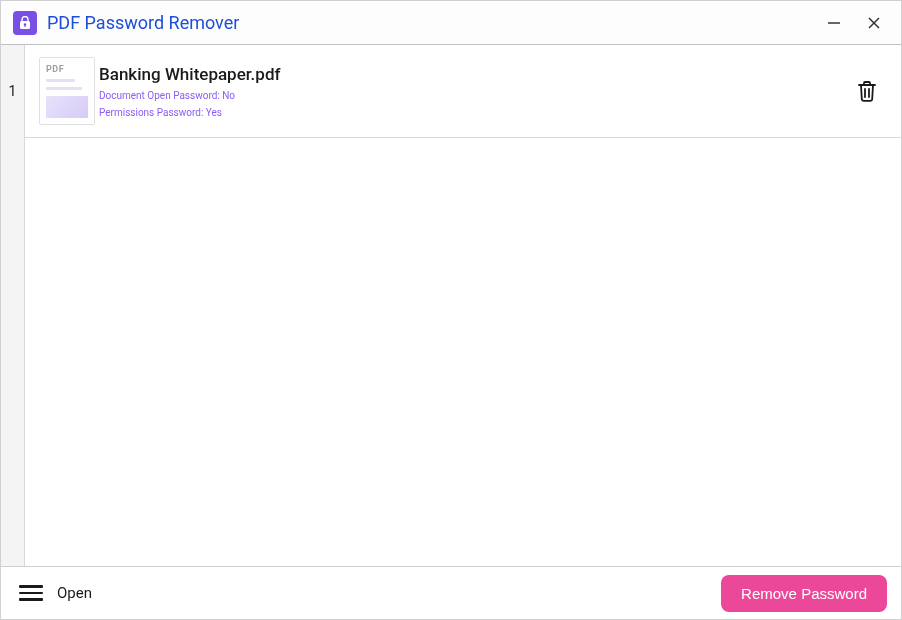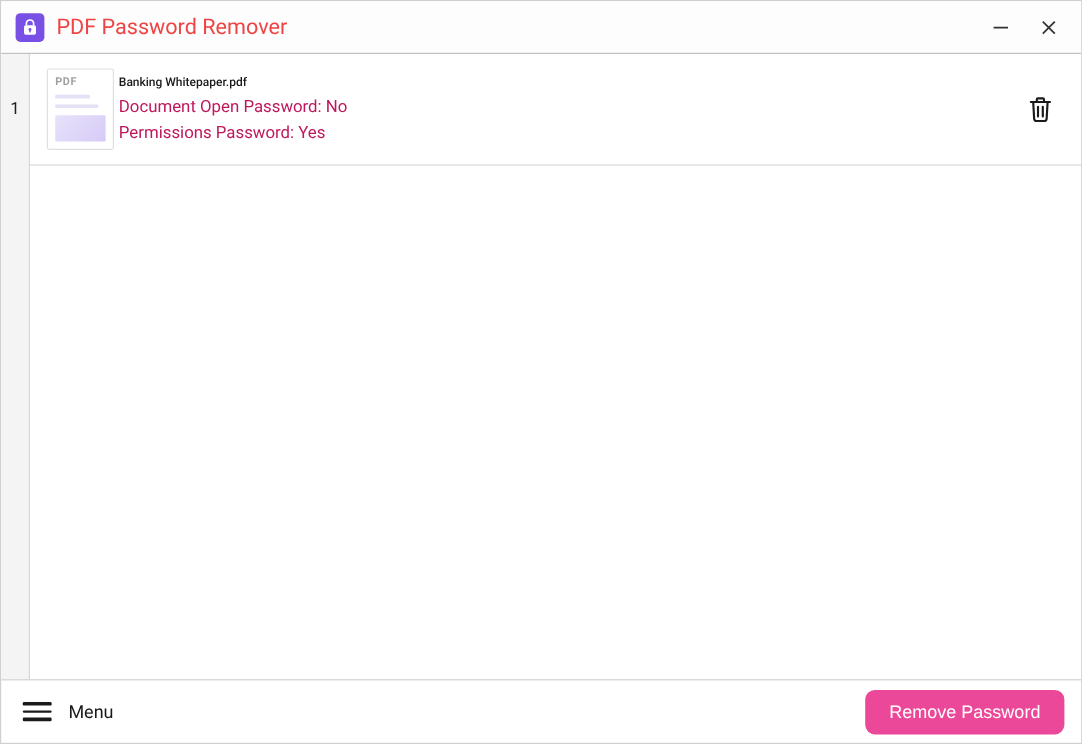--- a/index.html
+++ b/index.html
@@ -34,21 +34,21 @@
       align-items: center;
       justify-content: center;
       margin-right: 10px;
     }
     .app-icon svg {
       width: 12px;
       height: 14px;
     }
     .app-title {
       font-size: 18px;
-      color: #ef4444;
+      color: #1d4ed8;
       flex: 1;
     }
     .window-controls {
       display: flex;
       gap: 22px;
       align-items: center;
       padding-right: 10px;
     }
     .win-ctrl {
       width: 18px;
@@ -121,27 +121,27 @@
       margin-top: 6px;
       border-radius: 1px;
     }
     .file-info {
       flex: 1;
       display: flex;
       flex-direction: column;
       gap: 6px;
     }
     .file-name {
-      font-size: 10px;
+      font-size: 17px;
       color: #1a1a1a;
       font-weight: 500;
     }
     .file-meta {
-      font-size: 14px;
-      color: #be185d;
+      font-size: 10px;
+      color: #8b5cf6;
     }
     .delete-btn {
       width: 32px;
       height: 32px;
       display: flex;
       align-items: center;
       justify-content: center;
       cursor: pointer;
       color: #1a1a1a;
     }
@@ -241,16 +241,16 @@
   </div>
 </div>
 
 <div class="footer">
   <div class="menu-group">
     <div class="hamburger">
       <span></span>
         <span></span>
         <span></span>
     </div>
-    <div class="menu-label">Menu</div>
+    <div class="menu-label">Open</div>
   </div>
   <button class="primary-btn">Remove Password</button>
 </div>
 
 </body></html>

